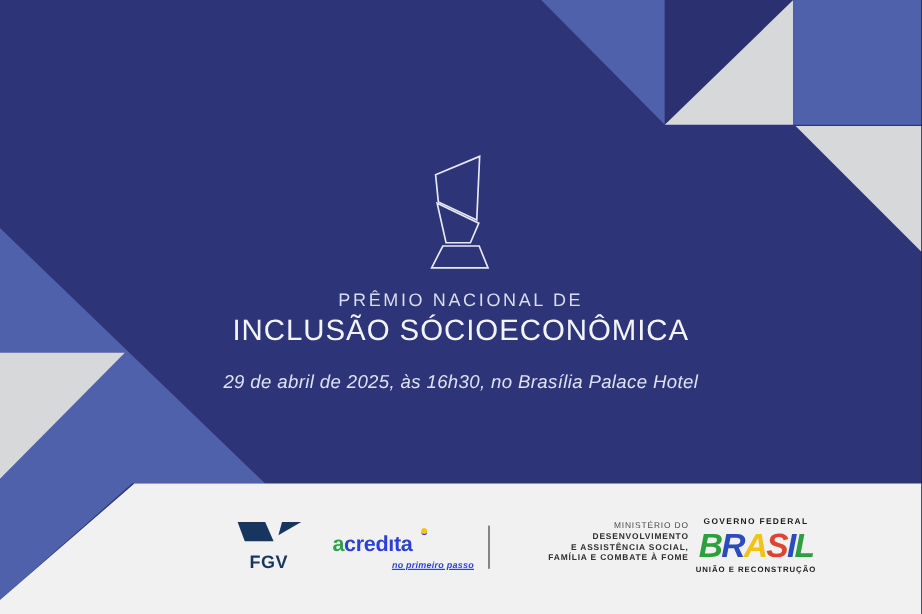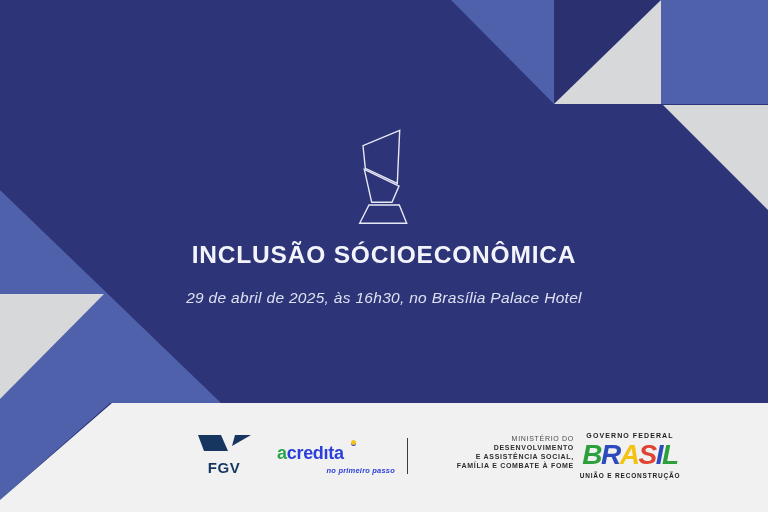--- a/index.html
+++ b/index.html
@@ -19,40 +19,40 @@
   .hero{
     position:absolute; left:0; top:243px; width:768px;
     text-align:center; line-height:1;
   }
   .kicker{
     font-size:15px; letter-spacing:2.2px; color:var(--txt-soft);
     margin:0 0 6px 0; font-weight:normal;
   }
   .title{
     font-size:24.5px; letter-spacing:0.8px; color:var(--txt-bright);
-    margin:0; font-weight:bold;
+    margin:0; font-weight:normal;
   }
   .dateline{
     font-size:15.5px; font-style:italic; letter-spacing:0.3px;
     color:#dde1f1; margin-top:22px;
   }
   .trophy{position:absolute; left:330px; top:115px; width:120px; height:120px;}
   .trophy polygon{fill:none; stroke:var(--stroke); stroke-width:1.4; stroke-linejoin:miter;}
 
   
   .fgv{position:absolute; left:196px; top:433px; width:56px; text-align:center;}
   .fgv-label{font-size:15px; font-weight:bold; color:var(--fgv-navy); letter-spacing:0.5px; margin-top:2px;}
   .acredita{position:absolute; left:277px; top:441px; width:120px;}
   .acredita-word{font-size:18px; font-weight:bold; letter-spacing:-0.3px; line-height:24px; position:relative; white-space:nowrap;}
   .acr-a{color:var(--acr-green);}
   .acr-rest{color:var(--acr-blue);}
   .acr-idot{position:absolute; width:5px; height:5px; border-radius:50%;
     background:var(--acr-yellow); top:-1px; left:74px; border-bottom:1.5px solid var(--acr-blue);}
   .acr-tag{font-size:7.5px; font-weight:bold; font-style:italic; color:var(--acr-blue);
-    text-align:right; letter-spacing:0.2px; margin-top:1px; padding-right:2px;}
+    text-align:right; letter-spacing:0.2px; margin-top:1px; padding-right:2px;text-decoration:underline;}
   .vdivider{position:absolute; left:407px; top:438px; width:1px; height:36px; background:#3c3c3c;}
   .ministry{position:absolute; right:194px; top:434px; width:170px; text-align:right; color:var(--min-ink);}
   .ministry div{font-size:7px; letter-spacing:0.7px; line-height:9px; font-weight:bold; white-space:nowrap;}
   .ministry div:first-child{font-weight:normal; color:#4a4a4a;}
   .governo{position:absolute; left:578px; top:432px; width:104px; text-align:center; color:var(--gov-ink);}
   .gov-top{font-size:7px; font-weight:bold; letter-spacing:1.1px; white-space:nowrap;}
   .brasil{font-size:28px; font-weight:bold; letter-spacing:-1.5px; line-height:28px; margin-top:2px; white-space:nowrap;font-style:italic;}
   .brasil span:nth-child(1){color:var(--br0);}
   .brasil span:nth-child(2){color:var(--br1);}
   .brasil span:nth-child(3){color:var(--br2);}
@@ -81,20 +81,21 @@
     <polygon points="663,105 768,105 768,210" fill="var(--gray)"></polygon>
   </svg>
 
   <svg class="trophy" viewBox="0 0 120 120">
     <polygon points="69.7,15.3 33,30.7 35.3,53.3 67.3,68.3"></polygon>
     <polygon points="34.3,54.3 69,71 62,87.3 41.7,87.3"></polygon>
     <polygon points="39,90 69.3,90 76.7,108.3 29.7,108.3"></polygon>
   </svg>
 
   <div class="hero">
+    <div class="kicker">PRÊMIO NACIONAL DE</div>
     <div class="title">INCLUSÃO SÓCIOECONÔMICA</div>
     <div class="dateline">29 de abril de 2025, às 16h30, no Brasília Palace Hotel</div>
   </div>
 
   <div class="fgv">
     <svg width="54" height="20" viewBox="0 0 54 20">
       <polygon points="1,2 24,2 31,18 7,18" fill="var(--fgv-navy)"></polygon>
       <polygon points="38,2 54,2 35,13" fill="var(--fgv-navy)"></polygon>
     </svg>
     <div class="fgv-label">FGV</div>

